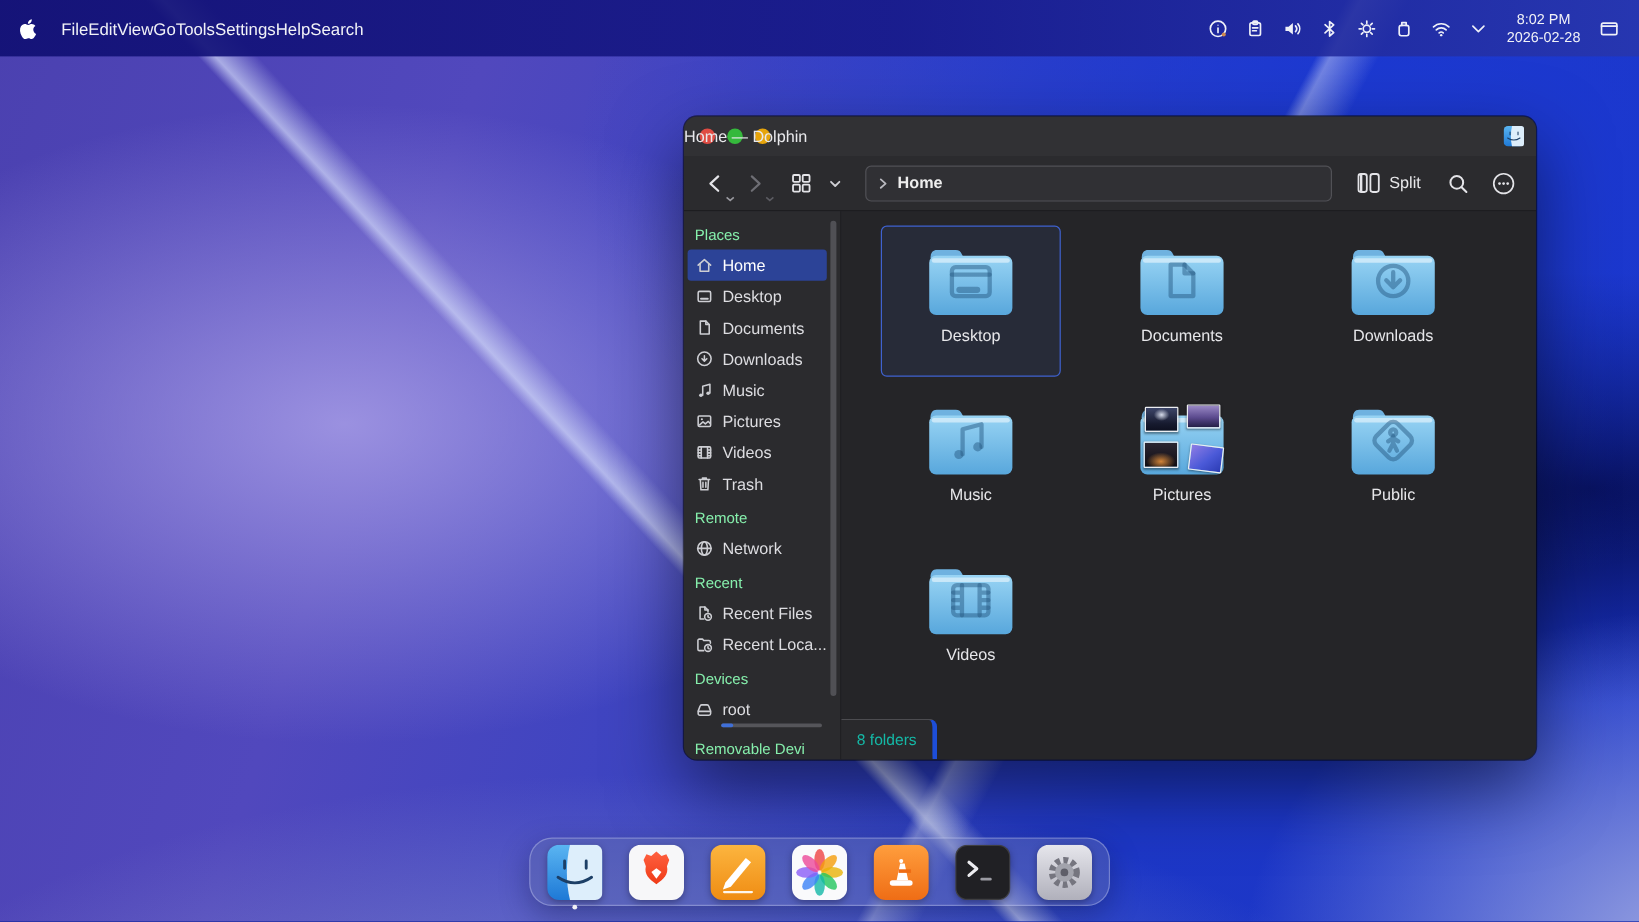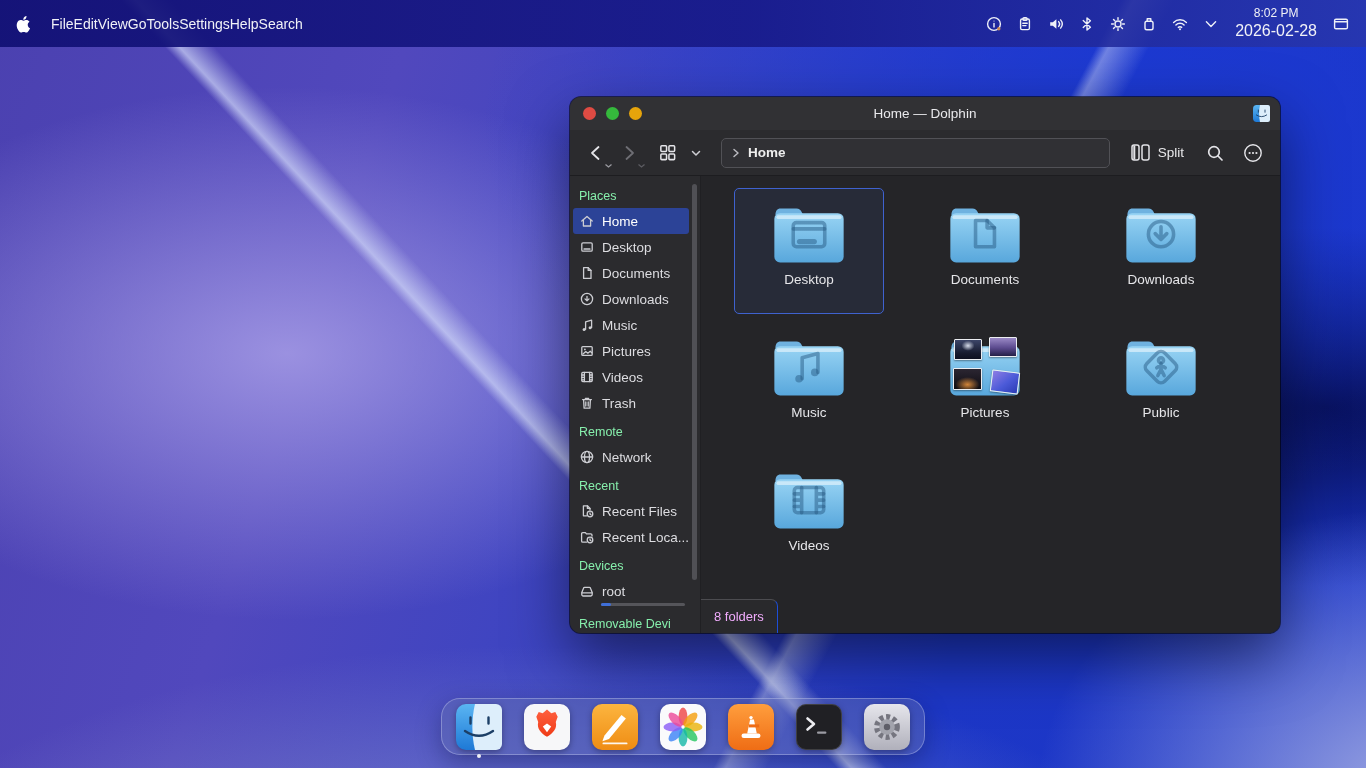--- a/index.html
+++ b/index.html
@@ -22,30 +22,30 @@
 
 .menubar{position:absolute;top:0;left:0;right:0;height:47px;display:flex;align-items:center;padding:0 16px;
  background:linear-gradient(90deg,rgba(17,16,116,.93),rgba(23,25,136,.9) 55%,rgba(40,54,172,.86));color:#f1f2f7;z-index:5}
 .apple{display:flex;align-items:center}
 .menus{display:flex;font-size:14px;margin-left:20px}
 .menu-item{cursor:default}
 .tray{margin-left:auto;display:flex;align-items:center;gap:13px}
 .trayicon{display:flex;align-items:center;position:relative}
 .clock{margin-left:15px;text-align:center;line-height:1.22;cursor:default}
 .clock .t{font-size:12px}
-.clock .d{font-size:16px}
+.clock .d{font-size:12px}
 .deskicon{margin-left:15px;display:flex}
 
 
 .window{position:absolute;left:570px;top:97px;width:710px;height:536px;border-radius:11px;overflow:hidden;background:#252528;
  box-shadow:0 24px 60px rgba(0,0,0,.5),0 0 0 1px rgba(0,0,0,.55);z-index:4}
 .titlebar{height:33px;background:#313134;display:flex;align-items:center;padding:0 13px;position:relative}
 .tl{width:13px;height:13px;border-radius:50%;margin-right:10px;flex:0 0 auto}
 .tl.r{background:#df4b43}.tl.g{background:#35b93c}.tl.y{background:#e6a40b}
-.wtitle{position:absolute;left:0;right:0;text-align:center;font-size:13.5px;color:#e9e9ec;pointer-events:none}
+.wtitle{position:absolute;left:0;right:0;text-align:left;font-size:13.5px;color:#e9e9ec;pointer-events:none}
 .wicon{position:absolute;right:10px;top:8px;display:flex}
 .toolbar{height:46px;background:#2b2b2e;display:flex;align-items:center;padding:0 12px;gap:5px;border-bottom:1px solid #1d1d20}
 .tbtn{display:flex;align-items:center;justify-content:center;position:relative;padding:4px;border-radius:4px}
 .tbtn svg{display:block}
 .caret{position:absolute;right:-3px;bottom:-2px}
 .locbar{flex:1;height:30px;margin:0 10px;border:1px solid #515156;border-radius:5px;background:#303034;display:flex;align-items:center;padding:0 9px;gap:7px;color:#eee;font-size:13.5px}
 .loc-name{font-weight:bold}
 .split{display:flex;align-items:center;gap:8px;font-size:13.5px;color:#e8e8ea;padding:4px 6px}
 
 .wbody{display:flex;height:457px;position:relative}
@@ -61,21 +61,21 @@
 .grid{display:grid;grid-template-columns:repeat(3,176px);grid-auto-rows:133px;padding:12px 0 0 20px;justify-items:center}
 .cell{width:150px;height:126px;display:flex;flex-direction:column;align-items:center;padding-top:5px;border:1px solid transparent;border-radius:5px}
 .cell.sel{border-color:#3f62cf;background:rgba(63,98,207,.1)}
 .ficon{width:84px;height:74px;position:relative}
 .flabel{margin-top:4px;font-size:13.5px;color:#e6e6e9}
 .thumb{position:absolute;border:1.5px solid #eceef2;border-radius:1px;box-shadow:0 1px 2px rgba(0,0,0,.4)}
 .t1{left:11px;top:12px;width:28px;height:21px;background:radial-gradient(9px 7px at 50% 30%,#d6dcea,rgba(80,90,120,0) 72%),linear-gradient(180deg,#3c4568,#161a2e 70%,#0e1020)}
 .t2{right:10px;top:10px;width:28px;height:20px;background:linear-gradient(180deg,#9a89c6 0%,#5b4a8e 55%,#241f46 100%)}
 .t3{left:10px;bottom:11px;width:29px;height:22px;background:radial-gradient(16px 10px at 50% 78%,rgba(242,152,62,.85),rgba(242,152,62,0) 75%),linear-gradient(180deg,#2b2632,#100d12)}
 .t4{right:8px;bottom:8px;width:28px;height:22px;transform:rotate(7deg);background:linear-gradient(135deg,#8f7de4,#4b5ad8 55%,#2b3bb4)}
-.statustab{position:absolute;left:0;bottom:0;height:34px;display:flex;align-items:center;padding:0 13px;background:#29292c;border-top:1px solid #4c4c50;border-right:1px solid #1d4ed8;border-top-right-radius:7px;font-size:13px;color:#f0abfc}
+.statustab{position:absolute;left:0;bottom:0;height:34px;display:flex;align-items:center;padding:0 13px;background:#29292c;border-top:1px solid #4c4c50;border-right:4px solid #1d4ed8;border-top-right-radius:7px;font-size:13px;color:#14b8a6}
 
 
 .dock{position:absolute;left:50%;bottom:13px;transform:translateX(-50%);height:57px;display:flex;align-items:center;gap:22px;padding:0 14px;
  background:rgba(96,106,176,.45);border:1px solid rgba(215,220,245,.35);border-radius:19px;box-shadow:0 8px 24px rgba(10,15,60,.35);z-index:5}
 .ditem{position:relative;width:46px;height:46px}
 .ditem svg{display:block;filter:drop-shadow(0 2px 3px rgba(0,0,20,.35))}
 .rdot{position:absolute;left:50%;bottom:-8px;transform:translateX(-50%);width:4px;height:4px;border-radius:50%;background:#f0f0f5}
 </style>
 </head>
 <body>

